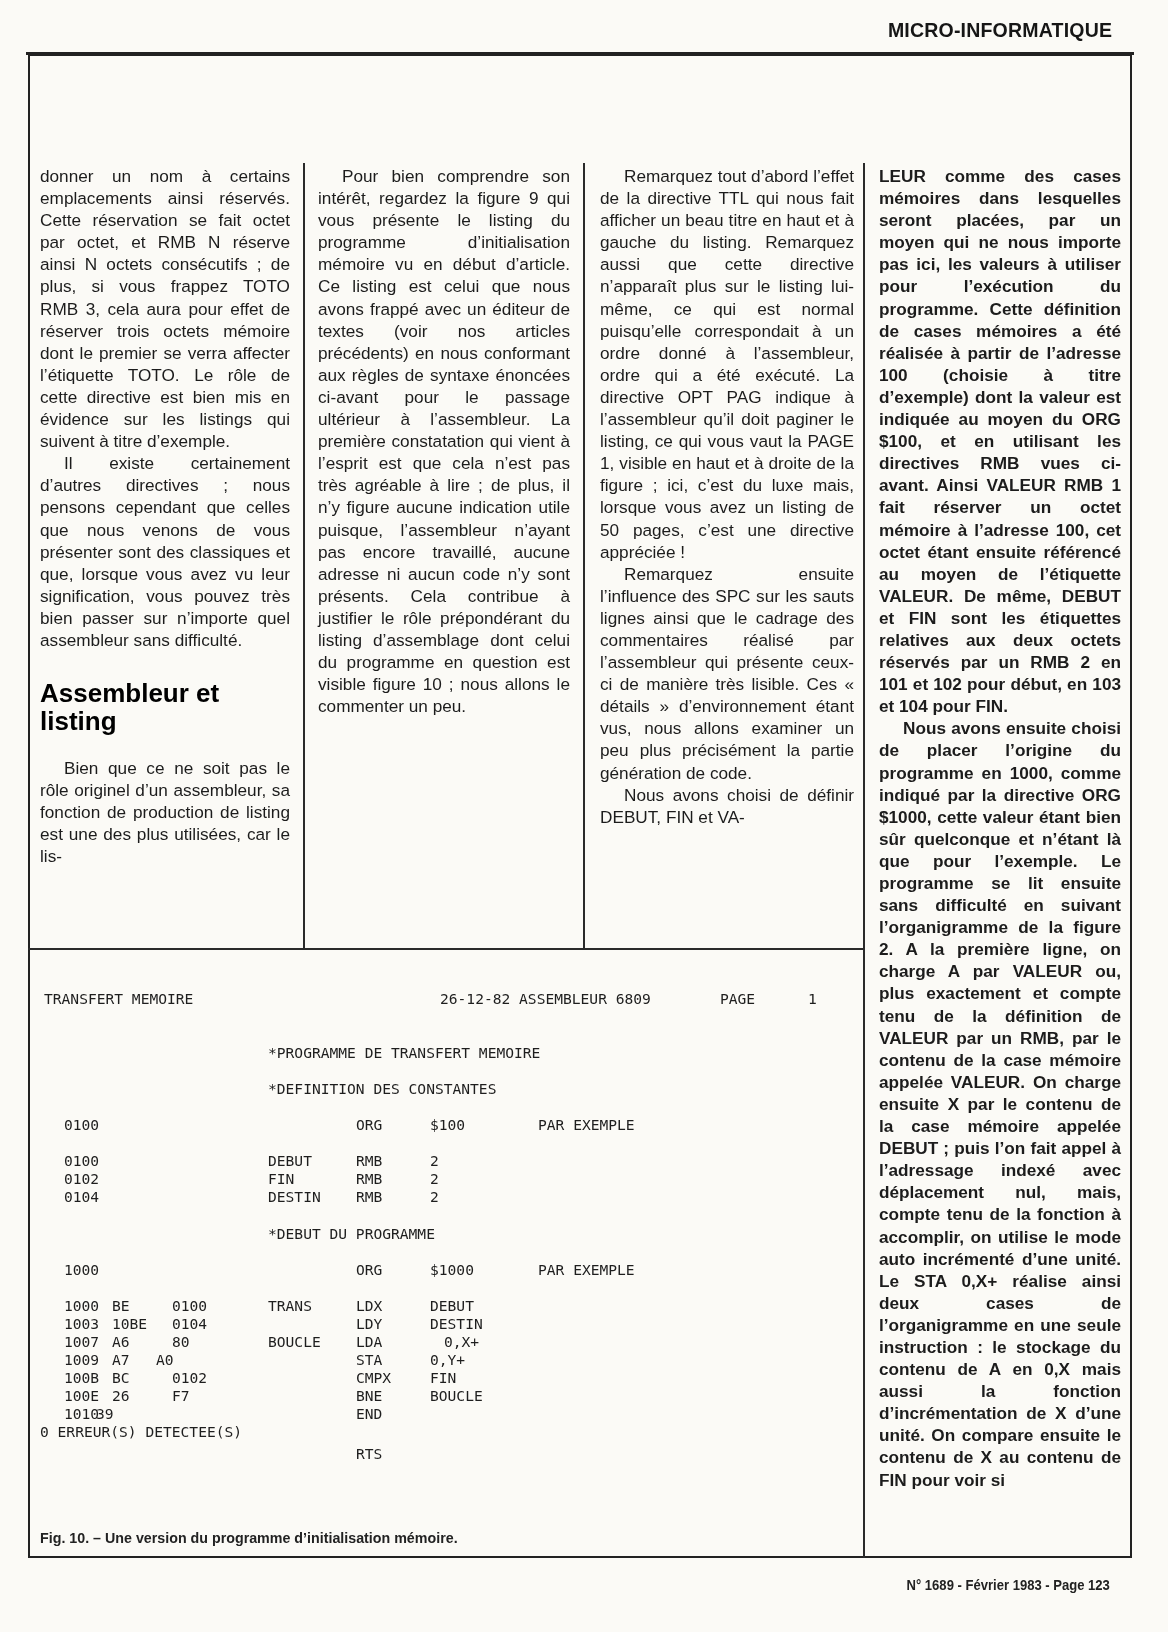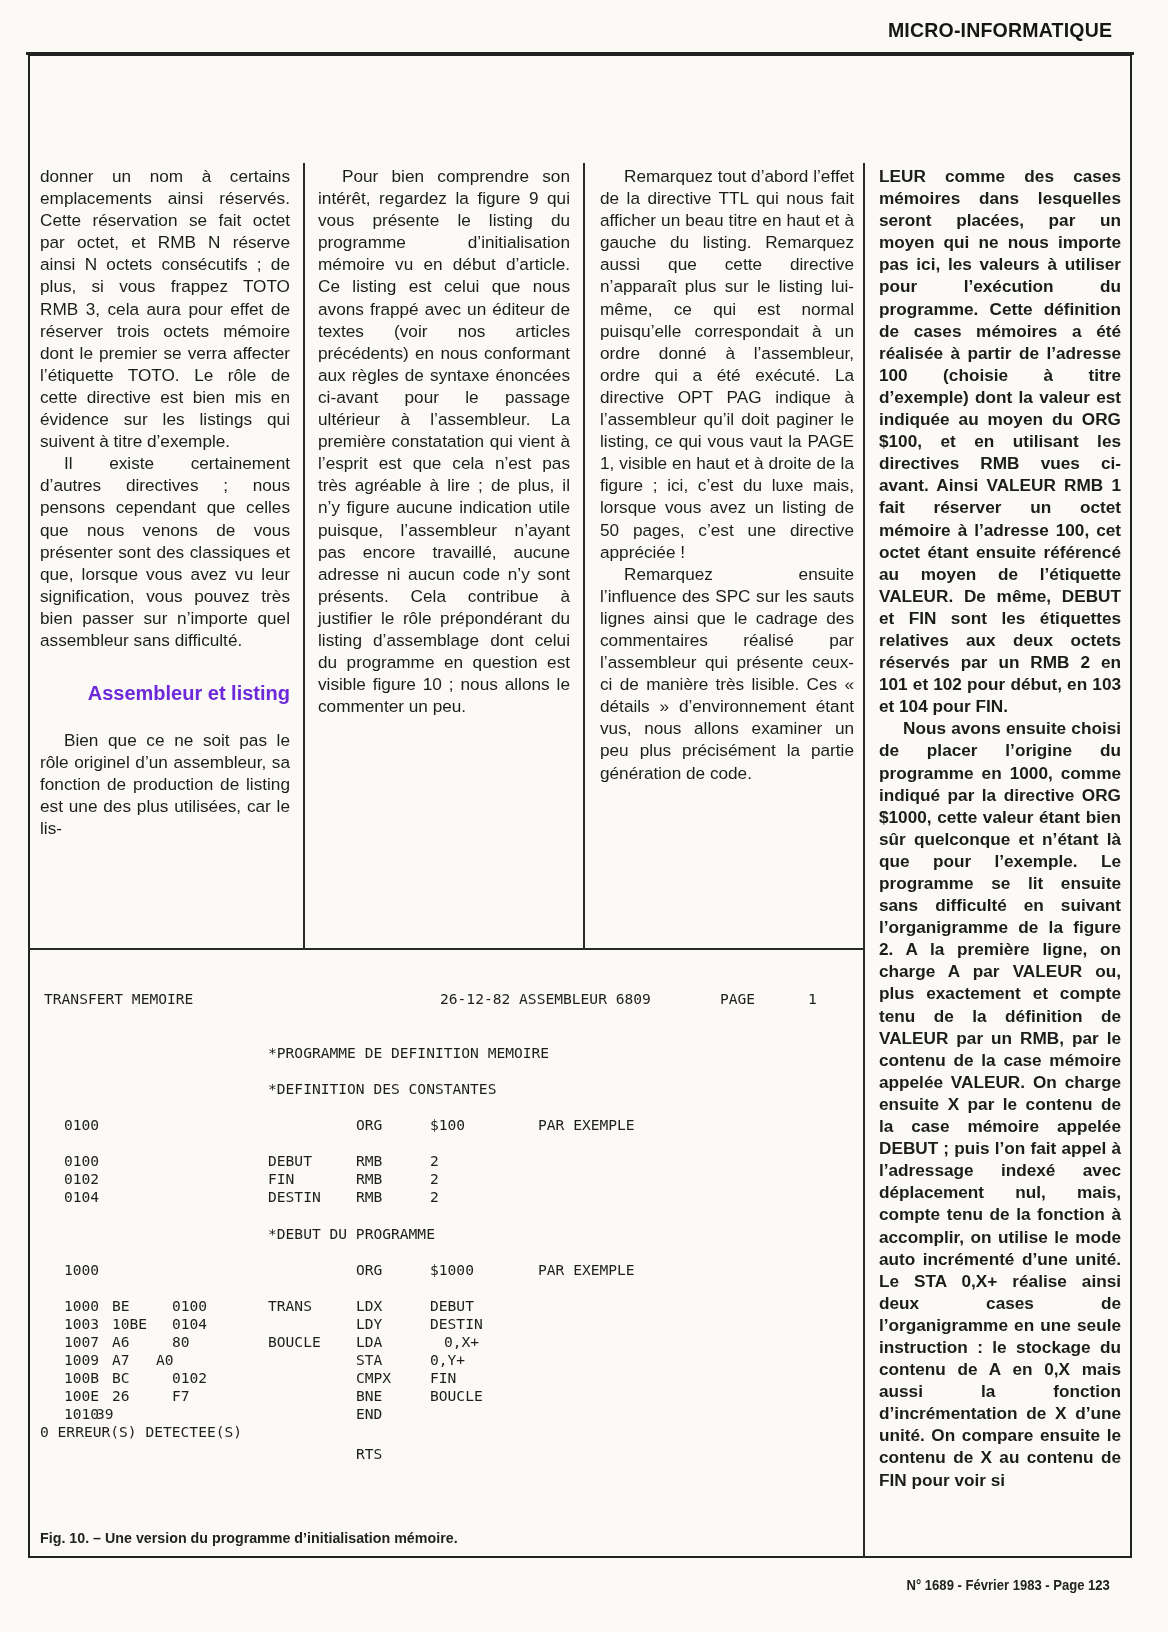--- a/index.html
+++ b/index.html
@@ -24,21 +24,21 @@
   }
   .col p { margin:0; text-indent:0; }
   .col p.ind { text-indent:24px; }
   .c1 { left:40px; width:250px; }
   .c2 { left:318px; width:252px; }
   .c3 { left:600px; width:254px; }
   .c4 { left:879px; width:242px;font-weight:bold; }
   .vrule { position:absolute; width:2px; background:#2a2a2a; }
   .hrule { position:absolute; height:2px; background:#2a2a2a; }
   .heading {
-    font-weight:bold; font-size:20px; line-height:28px; margin:28px 0 22px 0; text-align:right; color:#6d28d9;
+    font-weight:bold; font-size:26px; line-height:28px; margin:28px 0 22px 0; text-align:left; color:#000000;
   }
   .listing {
     position:absolute; left:40px; top:990px; width:800px;
     font-family:"DejaVu Sans Mono", monospace; font-size:14.6px; color:#1e1e1e;
   }
   .listing .row { position:absolute; left:0; white-space:pre; height:18px; }
   .listing span { position:absolute; top:0; }
   .caption {
     position:absolute; left:40px; top:1529px; font-size:15.5px; font-weight:bold; color:#222;
     transform:scaleX(0.92); transform-origin:left center;
@@ -68,36 +68,37 @@
   <p class="ind">Bien que ce ne soit pas le rôle originel d’un assembleur, sa fonction de production de listing est une des plus utilisées, car le lis-</p>
 </div>
 
 <div class="col c2">
   <p class="ind">Pour bien comprendre son intérêt, regardez la figure 9 qui vous présente le listing du programme d’initialisation mémoire vu en début d’article. Ce listing est celui que nous avons frappé avec un éditeur de textes (voir nos articles précédents) en nous conformant aux règles de syntaxe énoncées ci-avant pour le passage ultérieur à l’assembleur. La première constatation qui vient à l’esprit est que cela n’est pas très agréable à lire ; de plus, il n’y figure aucune indication utile puisque, l’assembleur n’ayant pas encore travaillé, aucune adresse ni aucun code n’y sont présents. Cela contribue à justifier le rôle prépondérant du listing d’assemblage dont celui du programme en question est visible figure 10 ; nous allons le commenter un peu.</p>
 </div>
 
 <div class="col c3">
   <p class="ind">Remarquez tout d’abord l’effet de la directive TTL qui nous fait afficher un beau titre en haut et à gauche du listing. Remarquez aussi que cette directive n’apparaît plus sur le listing lui-même, ce qui est normal puisqu’elle correspondait à un ordre donné à l’assembleur, ordre qui a été exécuté. La directive OPT PAG indique à l’assembleur qu’il doit paginer le listing, ce qui vous vaut la PAGE 1, visible en haut et à droite de la figure ; ici, c’est du luxe mais, lorsque vous avez un listing de 50 pages, c’est une directive appréciée !</p>
   <p class="ind">Remarquez ensuite l’influence des SPC sur les sauts lignes ainsi que le cadrage des commentaires réalisé par l’assembleur qui présente ceux-ci de manière très lisible. Ces « détails » d’environnement étant vus, nous allons examiner un peu plus précisément la partie génération de code.</p>
+  <p class="ind">Nous avons choisi de définir DEBUT, FIN et VA-</p>
 </div>
 
 <div class="col c4">
   <p>LEUR comme des cases mémoires dans lesquelles seront placées, par un moyen qui ne nous importe pas ici, les valeurs à utiliser pour l’exécution du programme. Cette définition de cases mémoires a été réalisée à partir de l’adresse 100 (choisie à titre d’exemple) dont la valeur est indiquée au moyen du ORG $100, et en utilisant les directives RMB vues ci-avant. Ainsi VALEUR RMB 1 fait réserver un octet mémoire à l’adresse 100, cet octet étant ensuite référencé au moyen de l’étiquette VALEUR. De même, DEBUT et FIN sont les étiquettes relatives aux deux octets réservés par un RMB 2 en 101 et 102 pour début, en 103 et 104 pour FIN.</p>
   <p class="ind">Nous avons ensuite choisi de placer l’origine du programme en 1000, comme indiqué par la directive ORG $1000, cette valeur étant bien sûr quelconque et n’étant là que pour l’exemple. Le programme se lit ensuite sans difficulté en suivant l’organigramme de la figure 2. A la première ligne, on charge A par VALEUR ou, plus exactement et compte tenu de la définition de VALEUR par un RMB, par le contenu de la case mémoire appelée VALEUR. On charge ensuite X par le contenu de la case mémoire appelée DEBUT ; puis l’on fait appel à l’adressage indexé avec déplacement nul, mais, compte tenu de la fonction à accomplir, on utilise le mode auto incrémenté d’une unité. Le STA 0,X+ réalise ainsi deux cases de l’organigramme en une seule instruction : le stockage du contenu de A en 0,X mais aussi la fonction d’incrémentation de X d’une unité. On compare ensuite le contenu de X au contenu de FIN pour voir si</p>
 </div>
 
 <div class="listing">
   <div class="row" style="top:0;">
     <span style="left:4px;">TRANSFERT MEMOIRE</span>
     <span style="left:400px;">26-12-82 ASSEMBLEUR 6809</span>
     <span style="left:680px;">PAGE</span>
     <span style="left:768px;">1</span>
   </div>
   <div class="row" style="top:54px;">
-    <span style="left:228px;">*PROGRAMME DE DEFINITION MEMOIRE</span>
+    <span style="left:228px;">*PROGRAMME DE TRANSFERT MEMOIRE</span>
   </div>
   <div class="row" style="top:90px;">
     <span style="left:228px;">*DEFINITION DES CONSTANTES</span>
   </div>
   <div id="lines-a">
       <div class="row" style="top: 126px;"><span style="left: 24px;">0100</span><span style="left: 72px;"></span><span style="left: 132px;"></span><span style="left: 228px;"></span><span style="left: 316px;">ORG</span><span style="left: 390px;">$100</span><span style="left: 498px;">PAR EXEMPLE</span></div>
       <div class="row" style="top: 162px;"><span style="left: 24px;">0100</span><span style="left: 72px;"></span><span style="left: 132px;"></span><span style="left: 228px;">DEBUT</span><span style="left: 316px;">RMB</span><span style="left: 390px;">2</span><span style="left: 498px;"></span></div>
       <div class="row" style="top: 180px;"><span style="left: 24px;">0102</span><span style="left: 72px;"></span><span style="left: 132px;"></span><span style="left: 228px;">FIN</span><span style="left: 316px;">RMB</span><span style="left: 390px;">2</span><span style="left: 498px;"></span></div>
       <div class="row" style="top: 198px;"><span style="left: 24px;">0104</span><span style="left: 72px;"></span><span style="left: 132px;"></span><span style="left: 228px;">DESTIN</span><span style="left: 316px;">RMB</span><span style="left: 390px;">2</span><span style="left: 498px;"></span></div>
       <div class="row" style="top: 271px;"><span style="left: 24px;">1000</span><span style="left: 72px;"></span><span style="left: 132px;"></span><span style="left: 228px;"></span><span style="left: 316px;">ORG</span><span style="left: 390px;">$1000</span><span style="left: 498px;">PAR EXEMPLE</span></div>

